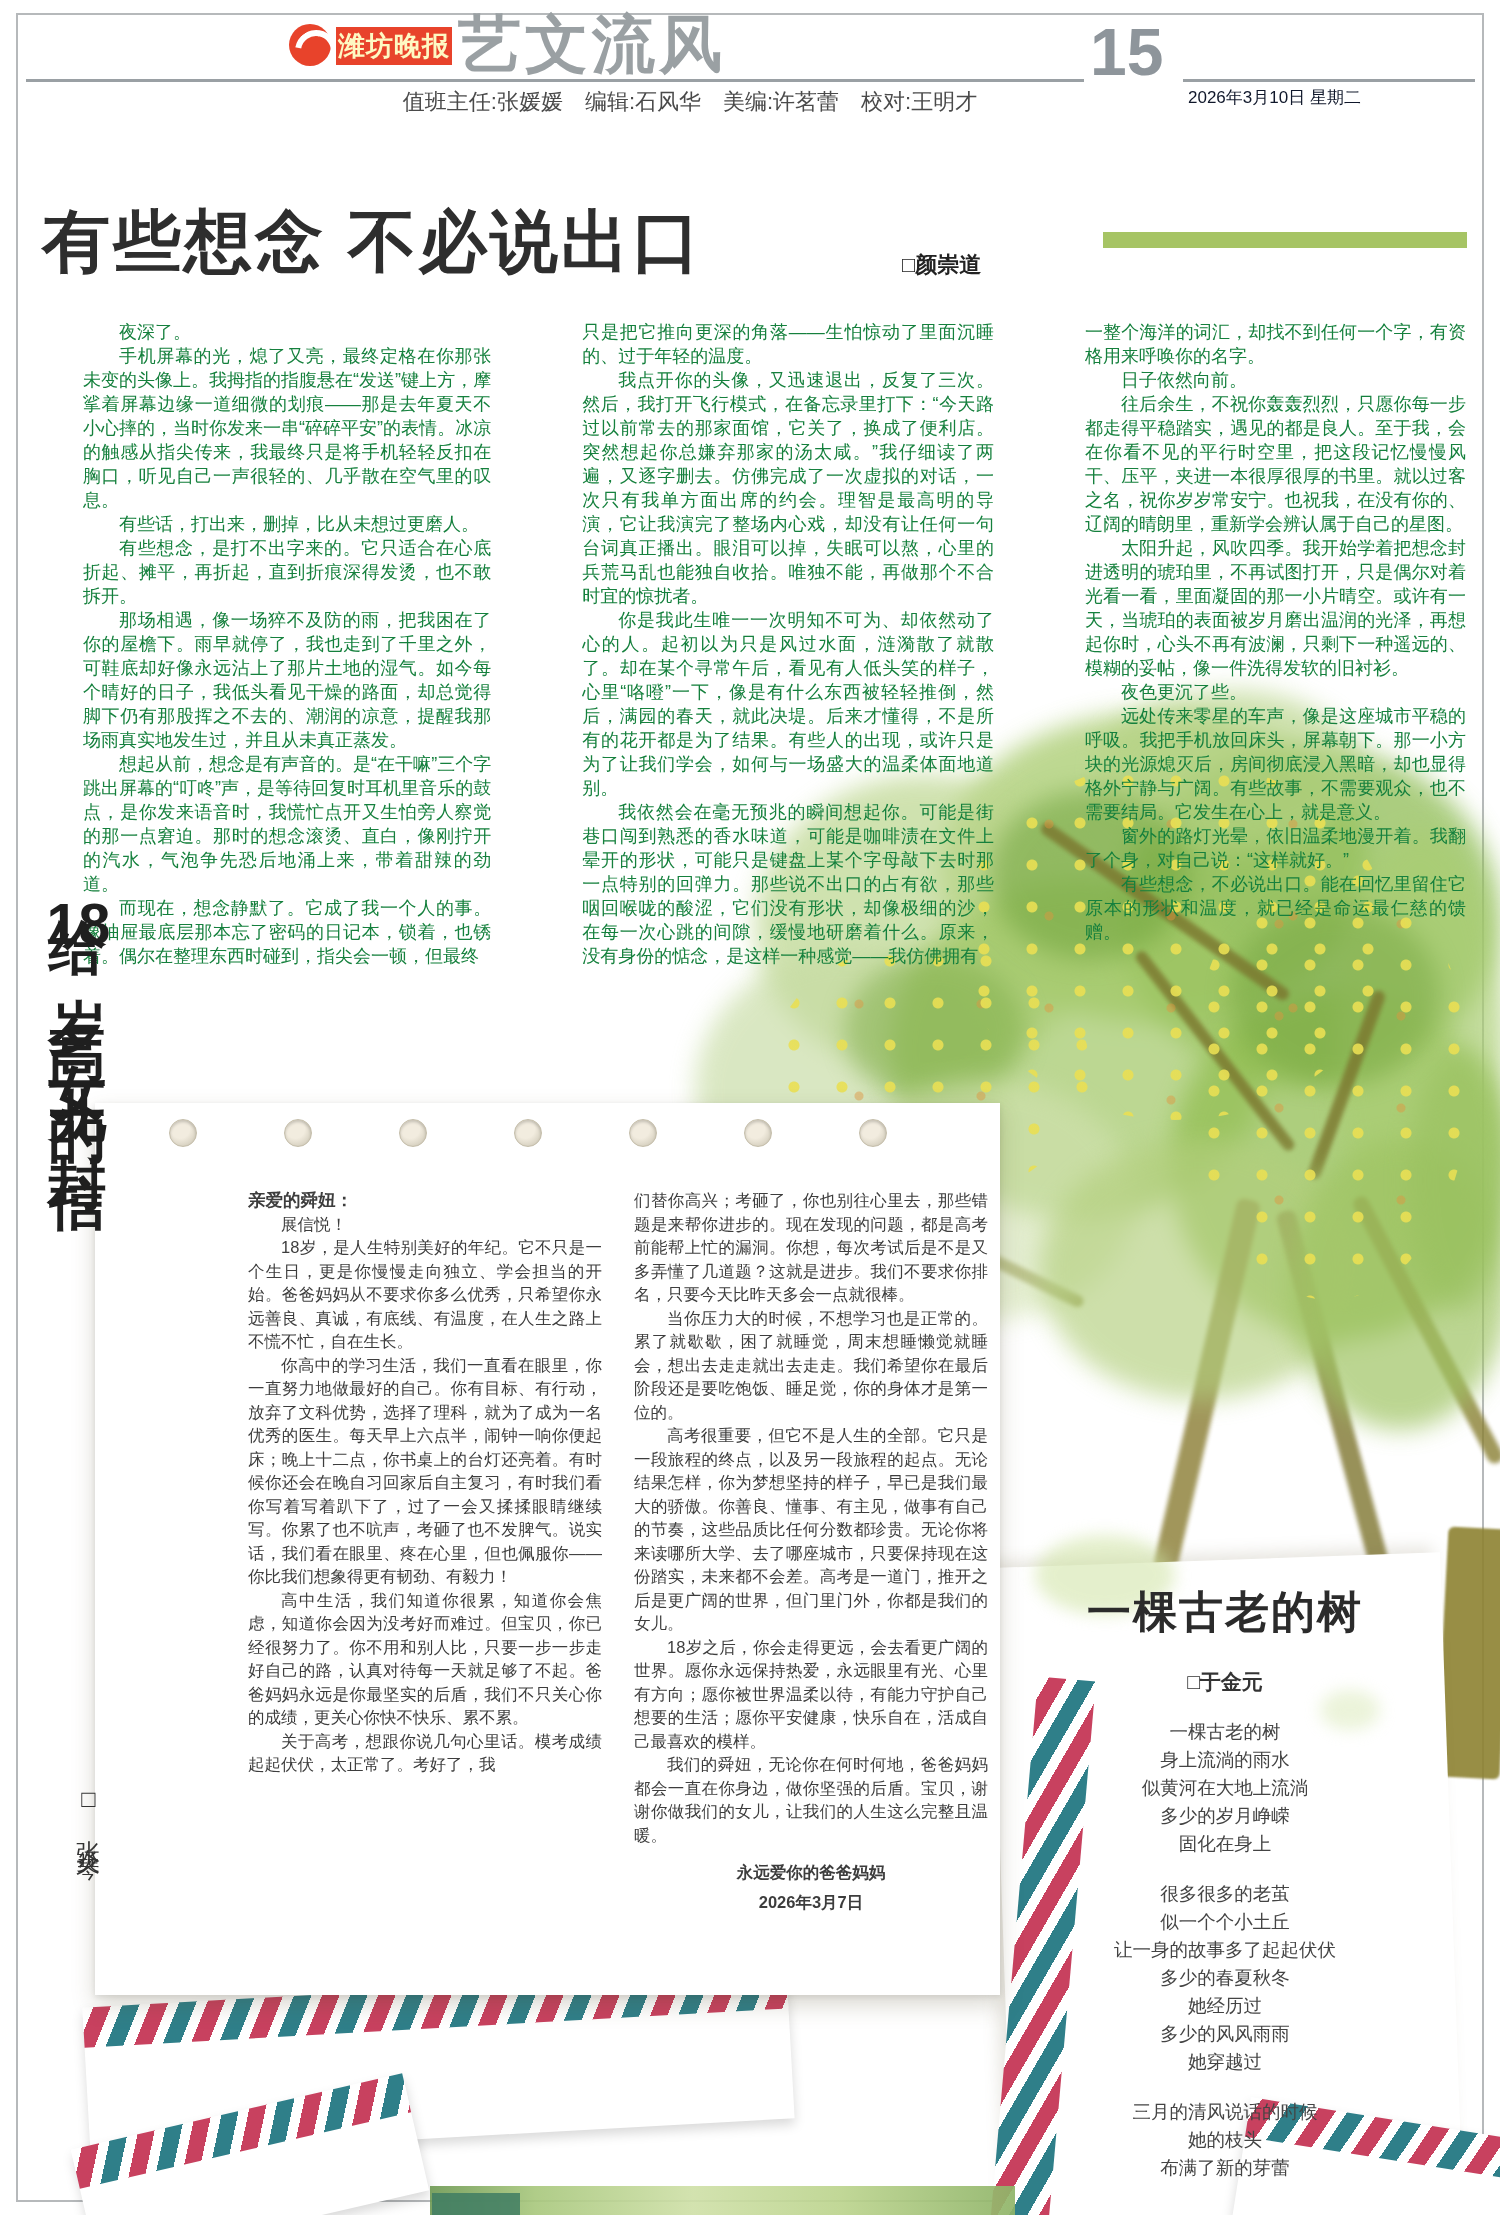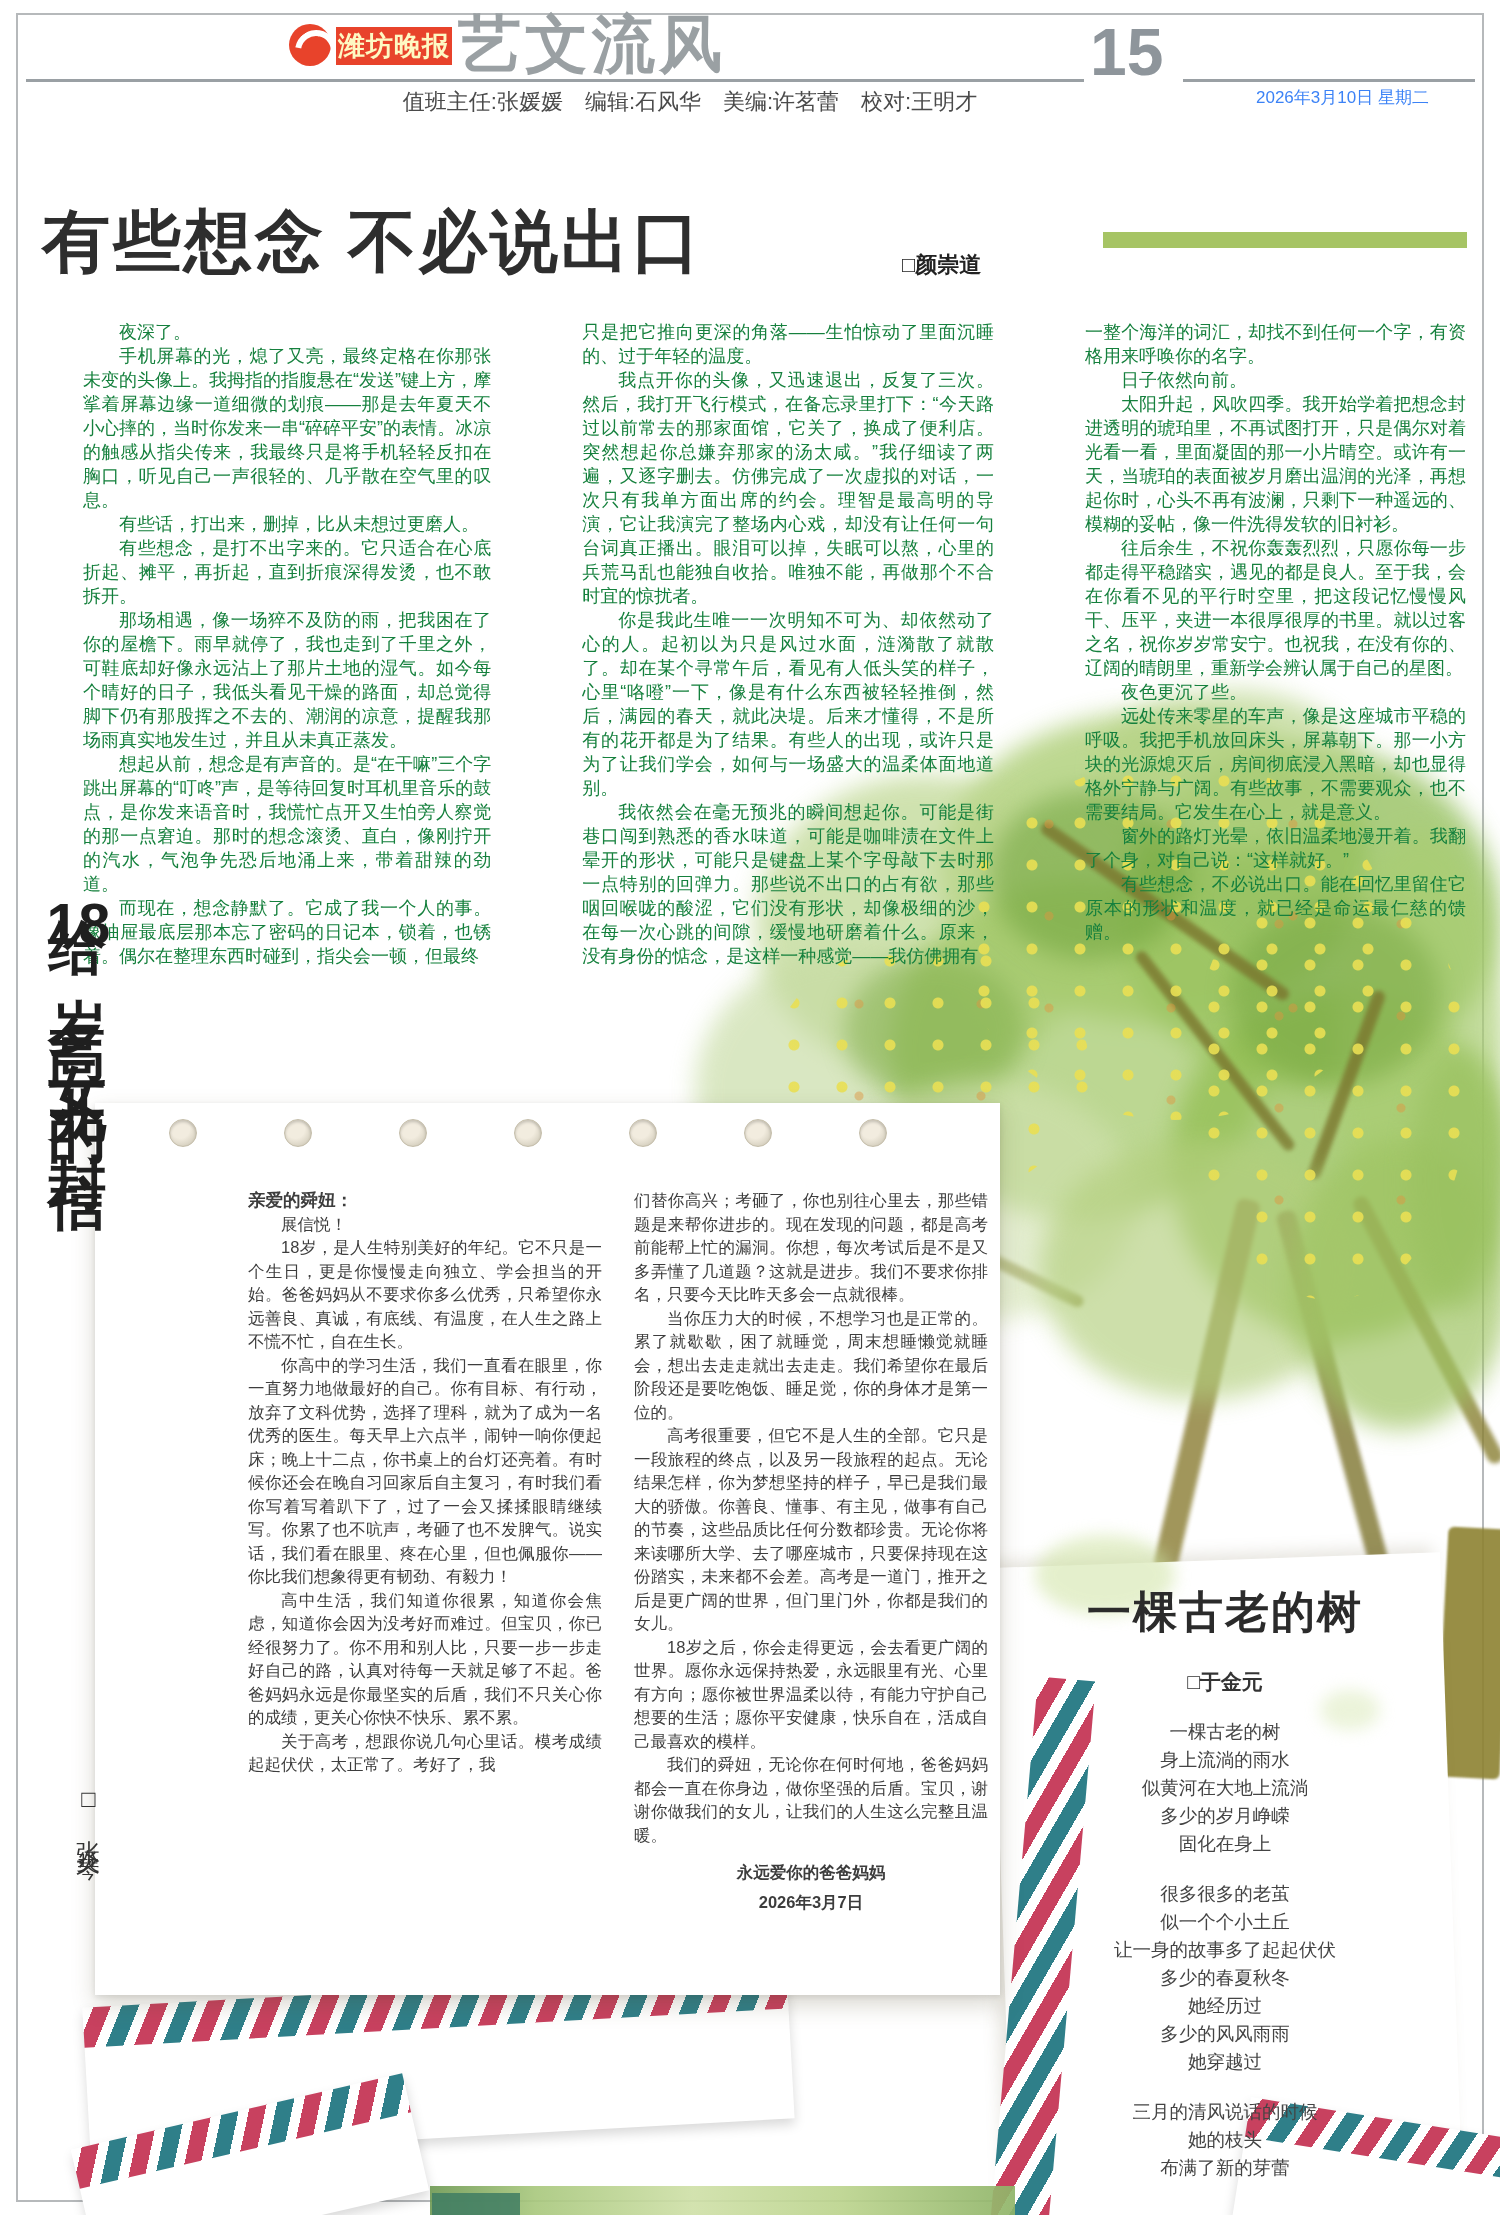--- a/index.html
+++ b/index.html
@@ -17,21 +17,21 @@
             color:#fef9c3;font-weight:bold;font-size:27px;line-height:38px;text-align:center;
             letter-spacing:1px;z-index:5;}
   .section-title{position:absolute;left:458px;top:2px;font-size:63px;font-weight:bold;
                  color:#9aa0a3;letter-spacing:4px;z-index:5;}
   .pageno{position:absolute;left:1090px;top:14px;font-size:66px;font-weight:bold;color:#8e959b;z-index:5;}
   .rule{position:absolute;top:79px;height:3px;background:#9aa0a4;z-index:5;}
   .rule-left{left:26px;width:1058px;}
   .rule-right{left:1183px;width:292px;}
   .credits{position:absolute;left:340px;top:87px;width:700px;text-align:center;
            font-size:22px;color:#4a4a4a;z-index:5;}
-  .issue-date{position:absolute;left:1256px;top:86px;font-size:17px;color:#3b82f6;z-index:5;}
+  .issue-date{position:absolute;left:1188px;top:86px;font-size:17px;color:#0f172a;z-index:5;}
 
   
   .essay-title{position:absolute;left:42px;top:204px;font-size:68px;line-height:1.1;
                font-weight:bold;color:#2e2e2e;letter-spacing:3px;white-space:nowrap;z-index:5;}
   .essay-author{position:absolute;left:902px;top:250px;font-size:22px;font-weight:bold;color:#222;z-index:5;}
   .green-bar{position:absolute;left:1103px;top:232px;width:364px;height:16px;background:#a6c464;z-index:5;}
   .essay-cols{position:absolute;left:40px;top:320px;width:1426px;height:660px;display:flex;gap:48px;
               z-index:5;overflow:hidden;}
   .ecol{font-size:18px;line-height:24px;text-align:justify;color:#15803d;overflow:hidden;margin-left:43px;}
   .ecol1{width:452px;} .ecol2{width:456px;} .ecol3{width:422px;}
@@ -126,22 +126,22 @@
     </div>
     <div class="ecol ecol2">
       <p class="noind">只是把它推向更深的角落——生怕惊动了里面沉睡的、过于年轻的温度。</p>
       <p>我点开你的头像，又迅速退出，反复了三次。然后，我打开飞行模式，在备忘录里打下：“今天路过以前常去的那家面馆，它关了，换成了便利店。突然想起你总嫌弃那家的汤太咸。”我仔细读了两遍，又逐字删去。仿佛完成了一次虚拟的对话，一次只有我单方面出席的约会。理智是最高明的导演，它让我演完了整场内心戏，却没有让任何一句台词真正播出。眼泪可以掉，失眠可以熬，心里的兵荒马乱也能独自收拾。唯独不能，再做那个不合时宜的惊扰者。</p>
       <p>你是我此生唯一一次明知不可为、却依然动了心的人。起初以为只是风过水面，涟漪散了就散了。却在某个寻常午后，看见有人低头笑的样子，心里“咯噔”一下，像是有什么东西被轻轻推倒，然后，满园的春天，就此决堤。后来才懂得，不是所有的花开都是为了结果。有些人的出现，或许只是为了让我们学会，如何与一场盛大的温柔体面地道别。</p>
       <p>我依然会在毫无预兆的瞬间想起你。可能是街巷口闯到熟悉的香水味道，可能是咖啡渍在文件上晕开的形状，可能只是键盘上某个字母敲下去时那一点特别的回弹力。那些说不出口的占有欲，那些咽回喉咙的酸涩，它们没有形状，却像极细的沙，在每一次心跳的间隙，缓慢地研磨着什么。原来，没有身份的惦念，是这样一种感觉——我仿佛拥有</p>
     </div>
     <div class="ecol ecol3">
       <p class="noind">一整个海洋的词汇，却找不到任何一个字，有资格用来呼唤你的名字。</p>
       <p>日子依然向前。</p>
+      <p>往后余生，不祝你轰轰烈烈，只愿你每一步都走得平稳踏实，遇见的都是良人。至于我，会在你看不见的平行时空里，把这段记忆慢慢风干、压平，夹进一本很厚很厚的书里。就以过客之名，祝你岁岁常安宁。也祝我，在没有你的、辽阔的晴朗里，重新学会辨认属于自己的星图。</p>
       <p>太阳升起，风吹四季。我开始学着把想念封进透明的琥珀里，不再试图打开，只是偶尔对着光看一看，里面凝固的那一小片晴空。或许有一天，当琥珀的表面被岁月磨出温润的光泽，再想起你时，心头不再有波澜，只剩下一种遥远的、模糊的妥帖，像一件洗得发软的旧衬衫。</p>
-      <p>往后余生，不祝你轰轰烈烈，只愿你每一步都走得平稳踏实，遇见的都是良人。至于我，会在你看不见的平行时空里，把这段记忆慢慢风干、压平，夹进一本很厚很厚的书里。就以过客之名，祝你岁岁常安宁。也祝我，在没有你的、辽阔的晴朗里，重新学会辨认属于自己的星图。</p>
       <p>夜色更沉了些。</p>
       <p>远处传来零星的车声，像是这座城市平稳的呼吸。我把手机放回床头，屏幕朝下。那一小方块的光源熄灭后，房间彻底浸入黑暗，却也显得格外宁静与广阔。有些故事，不需要观众，也不需要结局。它发生在心上，就是意义。</p>
       <p>窗外的路灯光晕，依旧温柔地漫开着。我翻了个身，对自己说：“这样就好。”</p>
       <p>有些想念，不必说出口。能在回忆里留住它原本的形状和温度，就已经是命运最仁慈的馈赠。</p>
     </div>
   </div>
 
   <div class="tree">
     <div class="blob" style="left:940px;top:712px;width:430px;height:310px;background:#a8cb6d;opacity:.75;"></div>
     <div class="blob" style="left:755px;top:775px;width:340px;height:300px;background:#bcd68e;opacity:.7;"></div>

